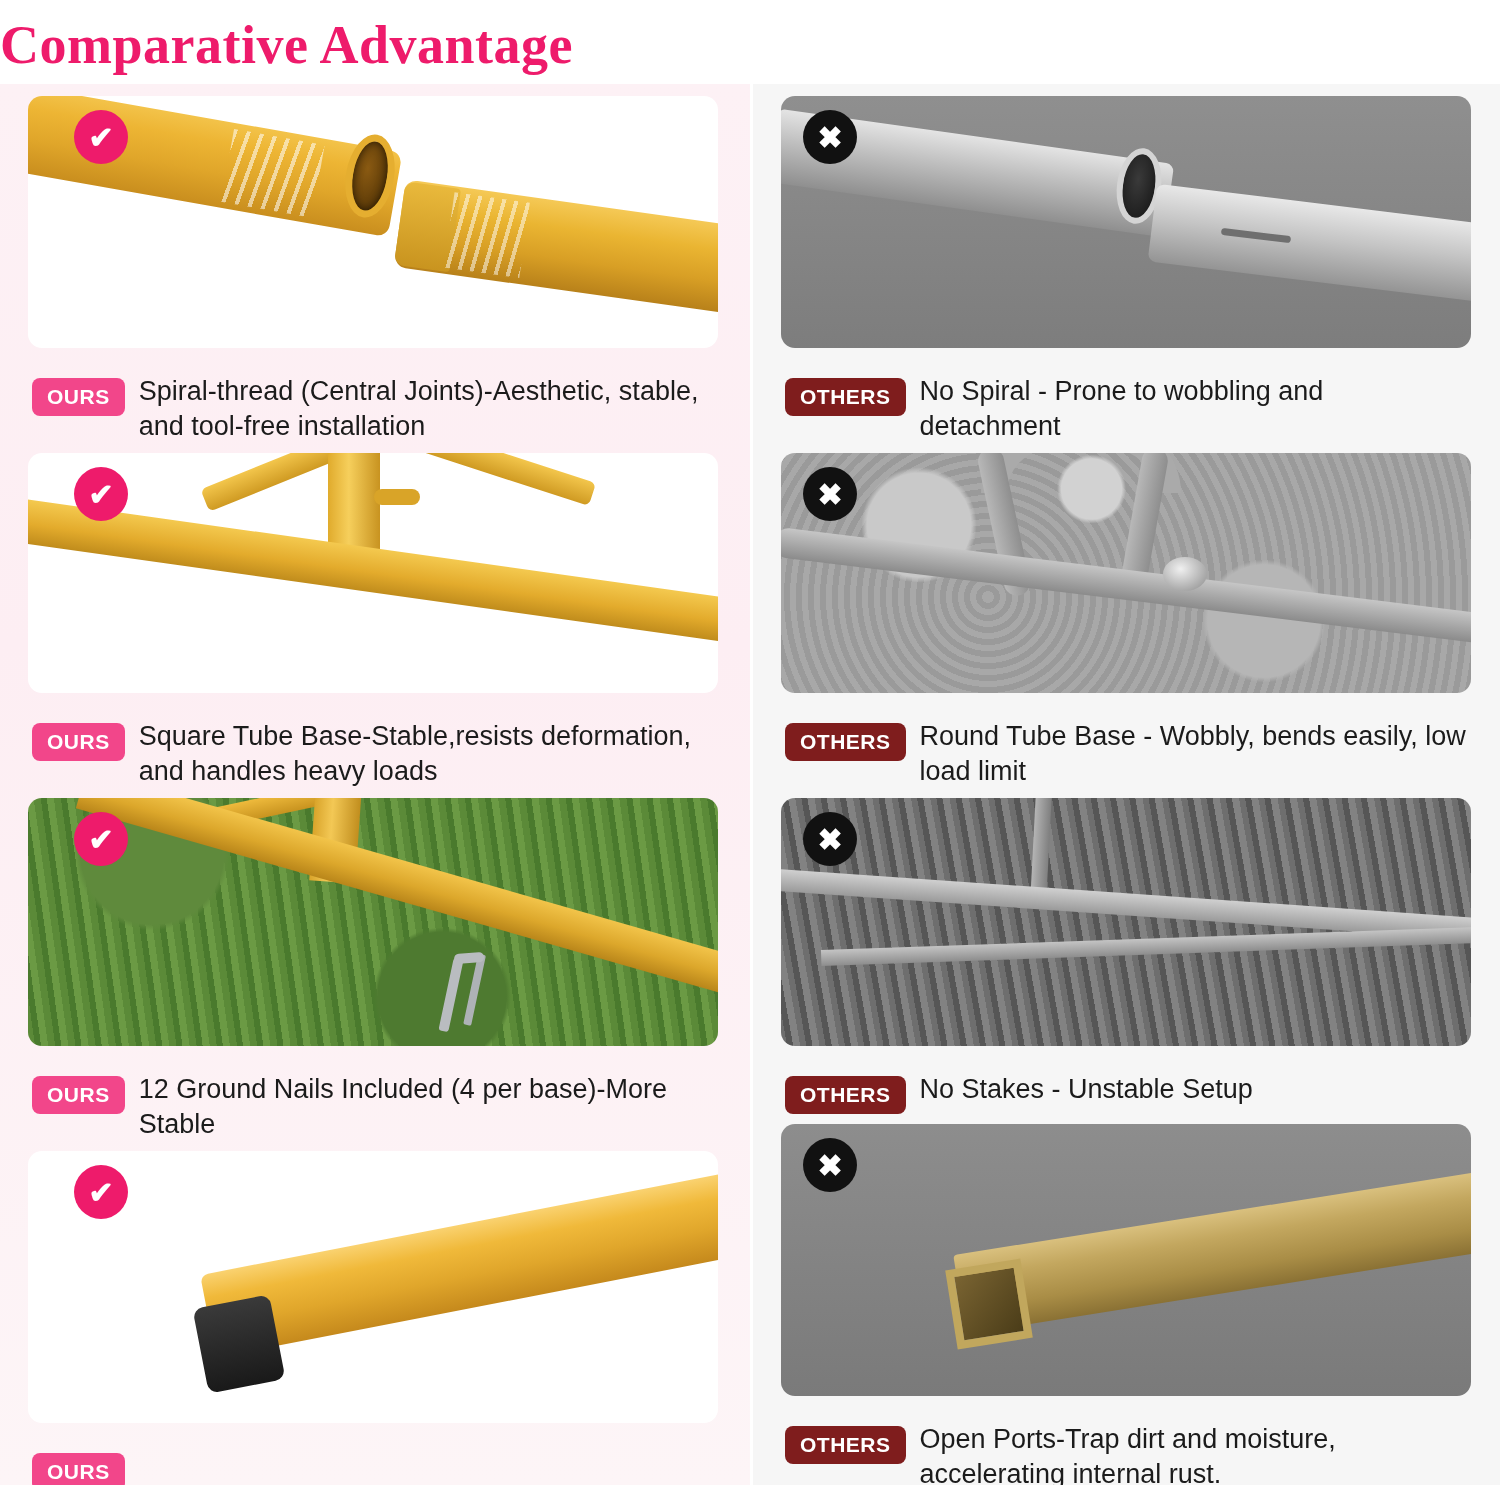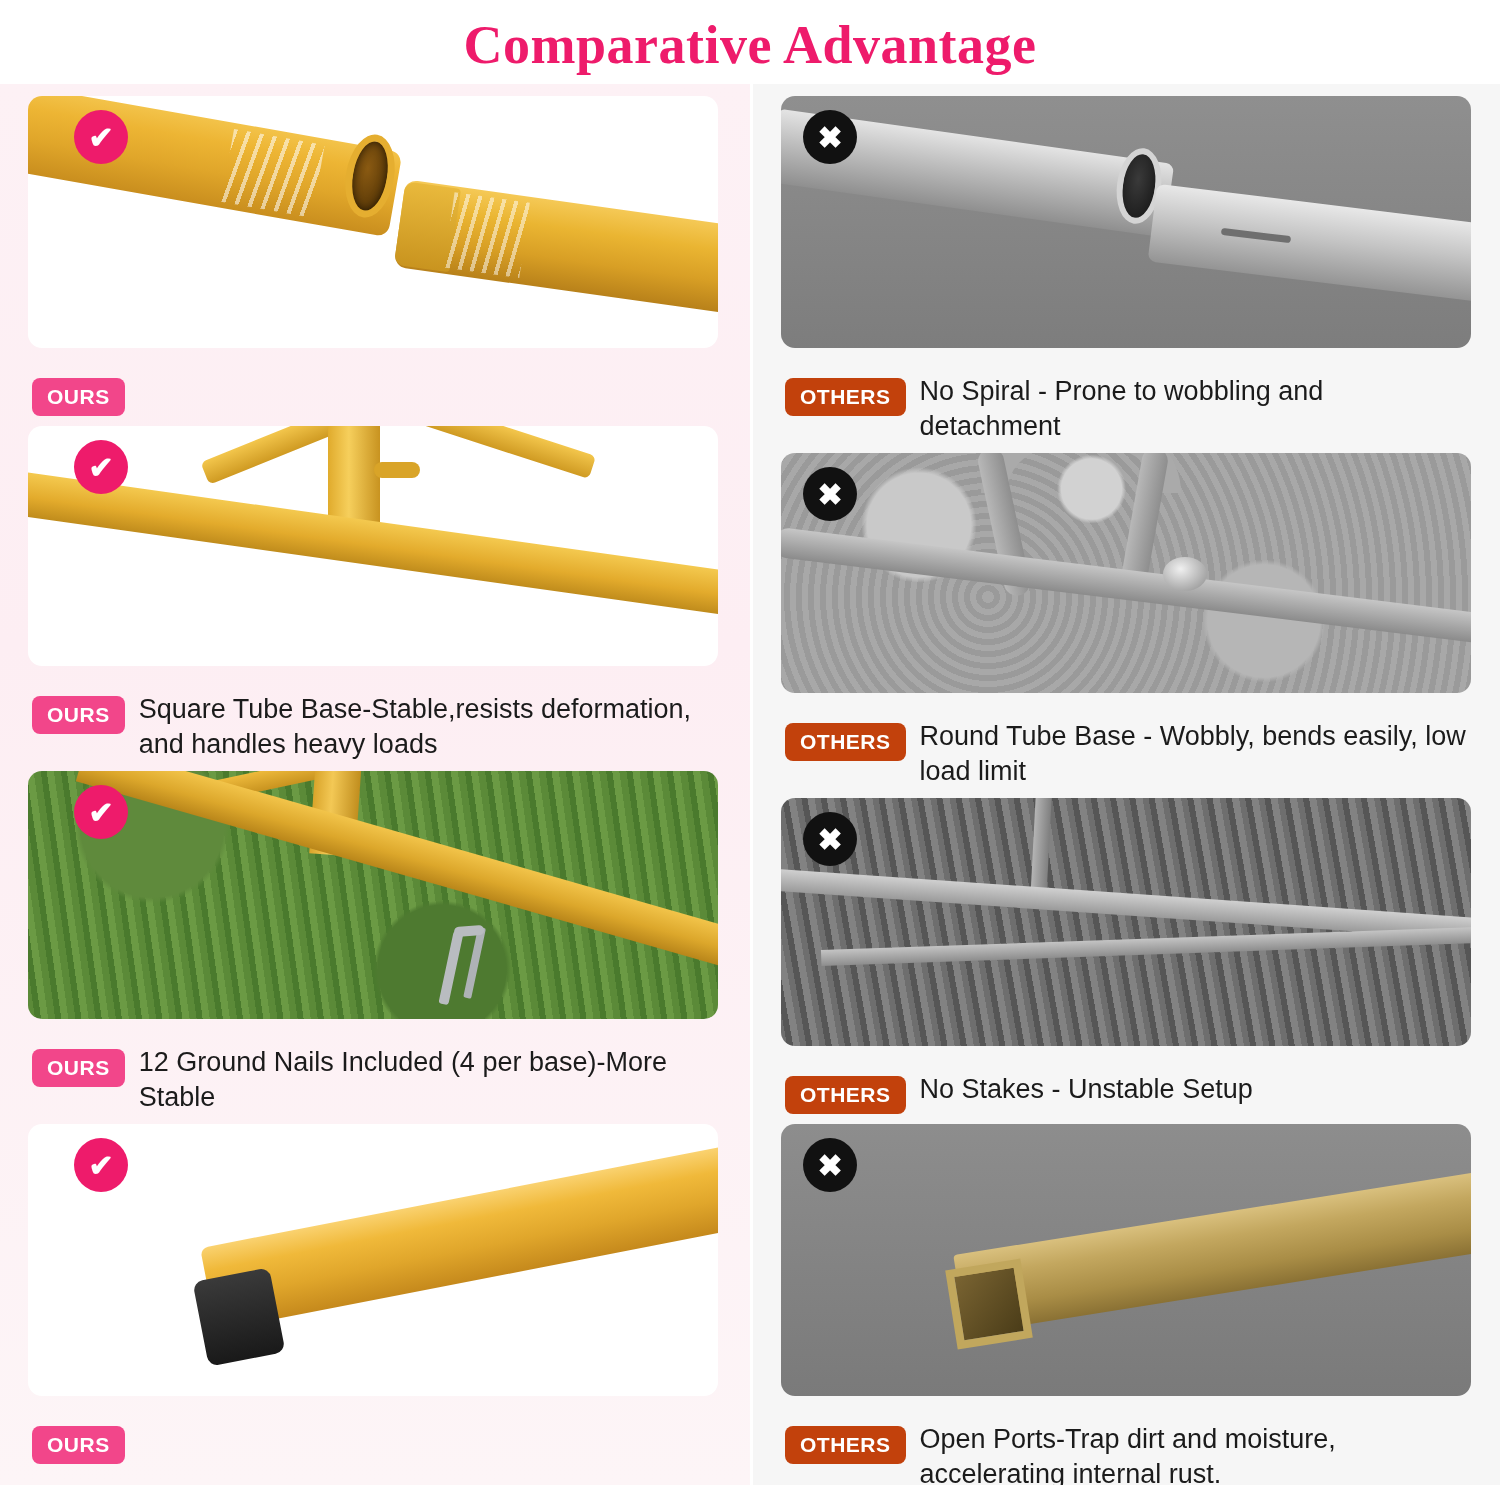--- a/index.html
+++ b/index.html
@@ -13,21 +13,20 @@
   }
 
   .page {
     position: relative;
     width: 1500px;
     height: 1485px;
     background: #ffffff;
   }
 
   .title {
-    text-align: center;
     font-family: "Liberation Serif", serif;
     font-weight: bold;
     font-size: 54px;
     letter-spacing: 0.5px;
     color: #ee1b6b;
     padding-top: 6px;
     height: 84px;
     line-height: 78px;
     white-space: nowrap;
   }
@@ -87,21 +86,21 @@
     flex: 0 0 auto;
     border-radius: 8px;
     color: #ffffff;
     font-weight: bold;
     font-size: 21px;
     letter-spacing: 0.5px;
     padding: 7px 15px;
     margin-top: 4px;
   }
   .tag-ours { background: #f2468a; }
-  .tag-others { background: #c2410c; }
+  .tag-others { background: #7f1d1d; }
   .cap-text {
     font-size: 27px;
     line-height: 1.28;
     color: #1b1b1b;
   }
 
   
   .ph-inner { position: absolute; inset: 0; }
 
   
@@ -320,20 +319,21 @@
             <div class="mouth"></div>
             <div class="tubeB">
                 <div class="tip"></div>
                 <div class="ridges2"></div>
               </div>
           </div>
           <div class="badge-mark badge-check">✔</div>
         </div>
         <div class="caption">
           <span class="tag tag-ours">OURS</span>
+          <span class="cap-text">Spiral-thread (Central Joints)-Aesthetic, stable, and tool-free installation</span>
         </div>
       </div>
 
       <div class="block">
         <div class="photo p2">
           <div class="ph-inner">
             <div class="legL"></div>
             <div class="legR"></div>
             <div class="post"></div>
             <div class="knob"></div>

